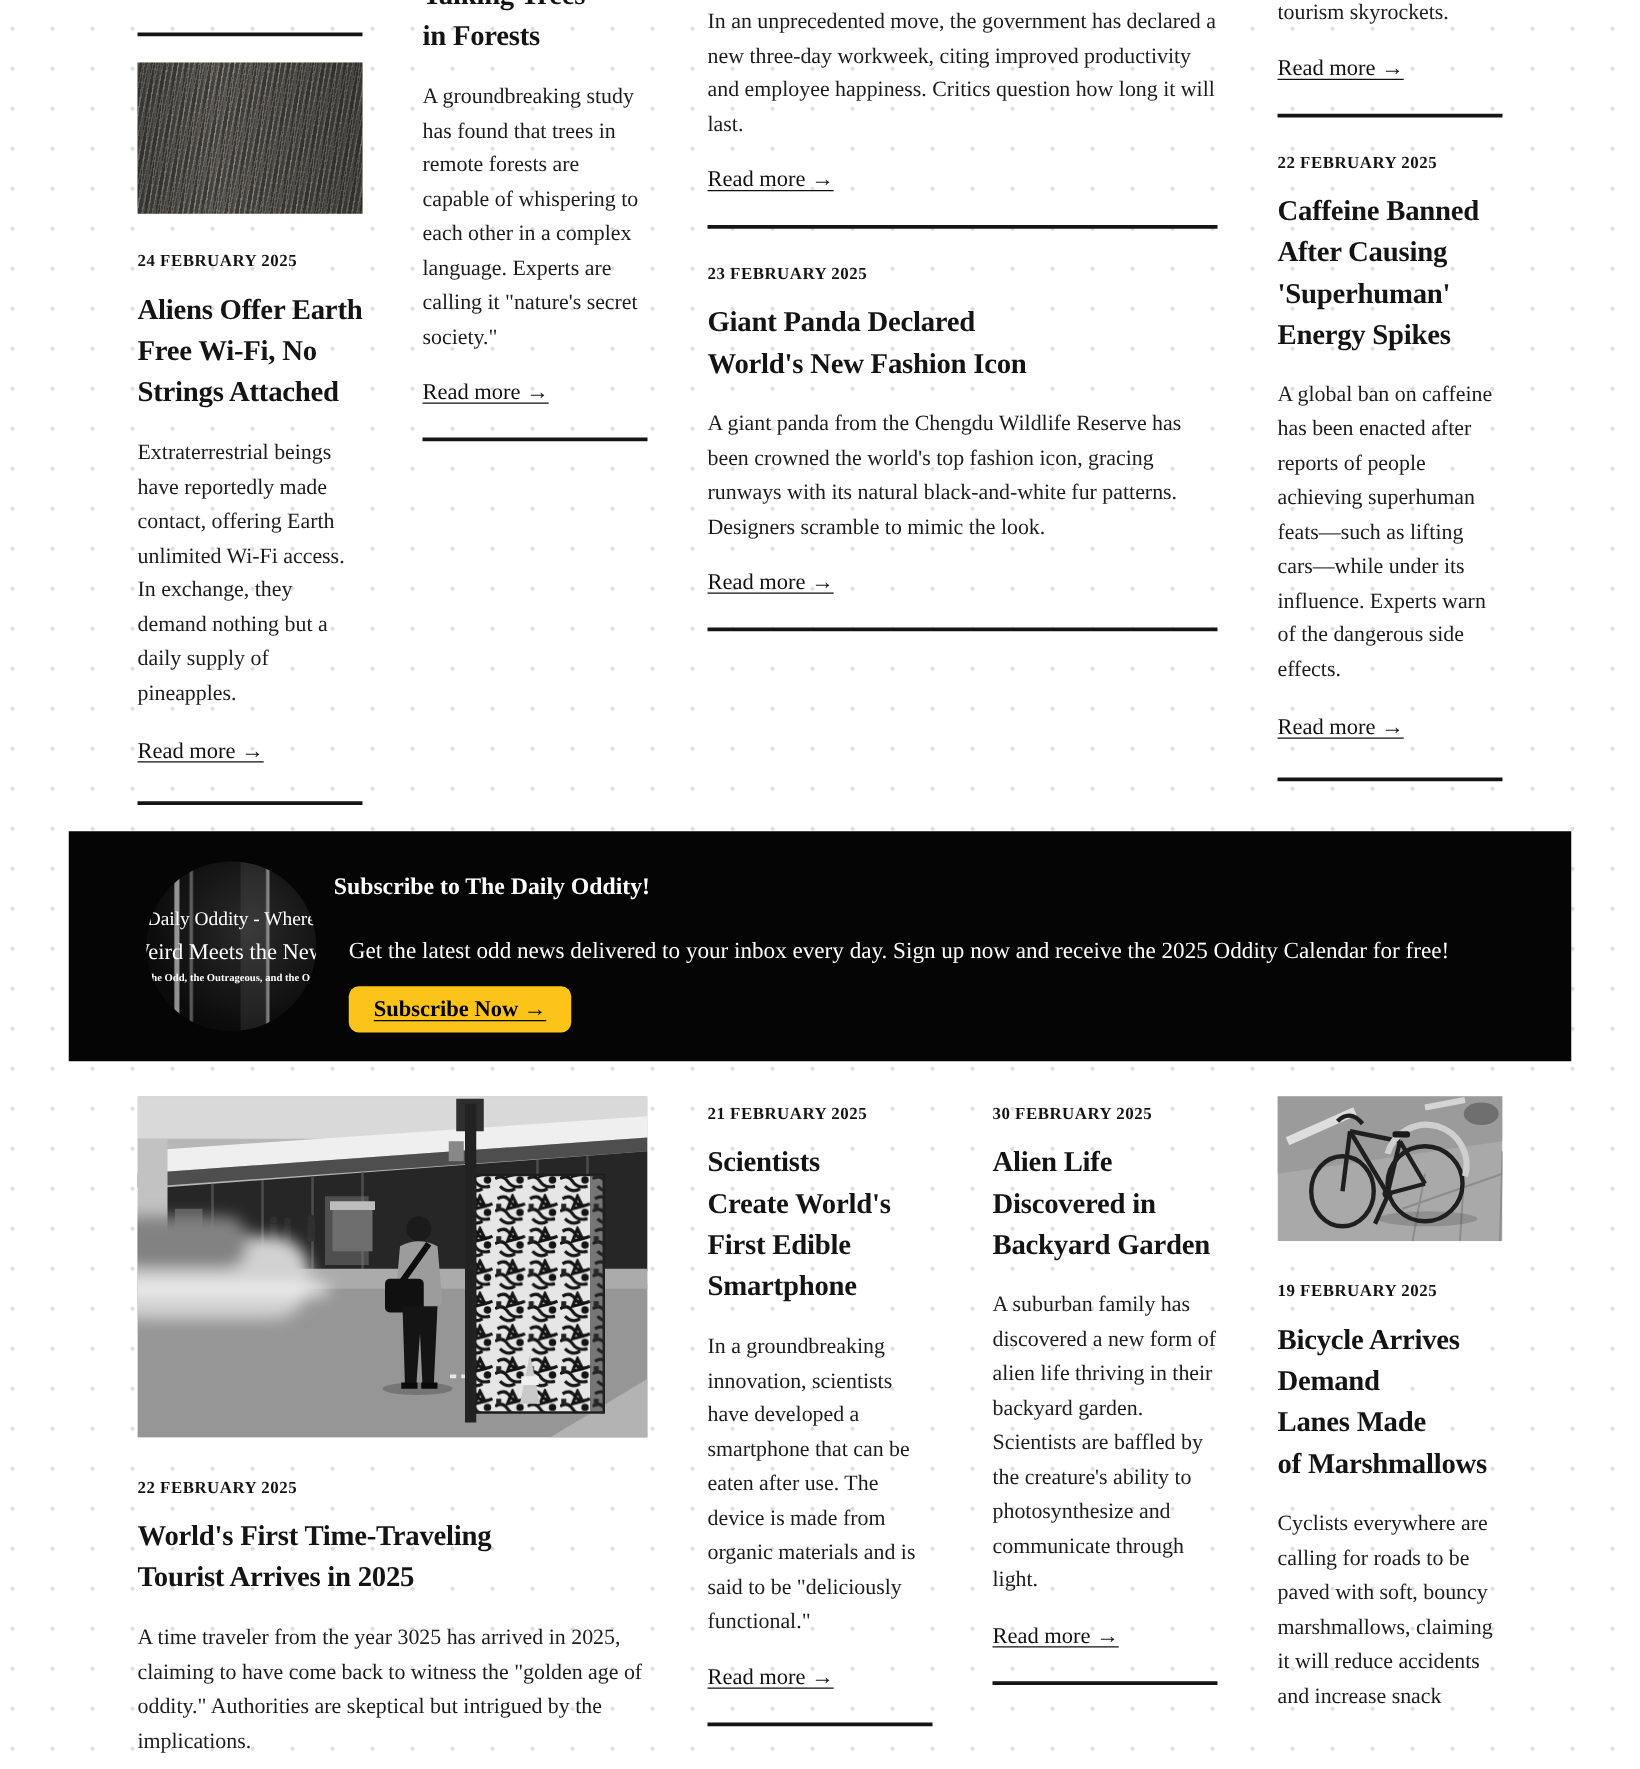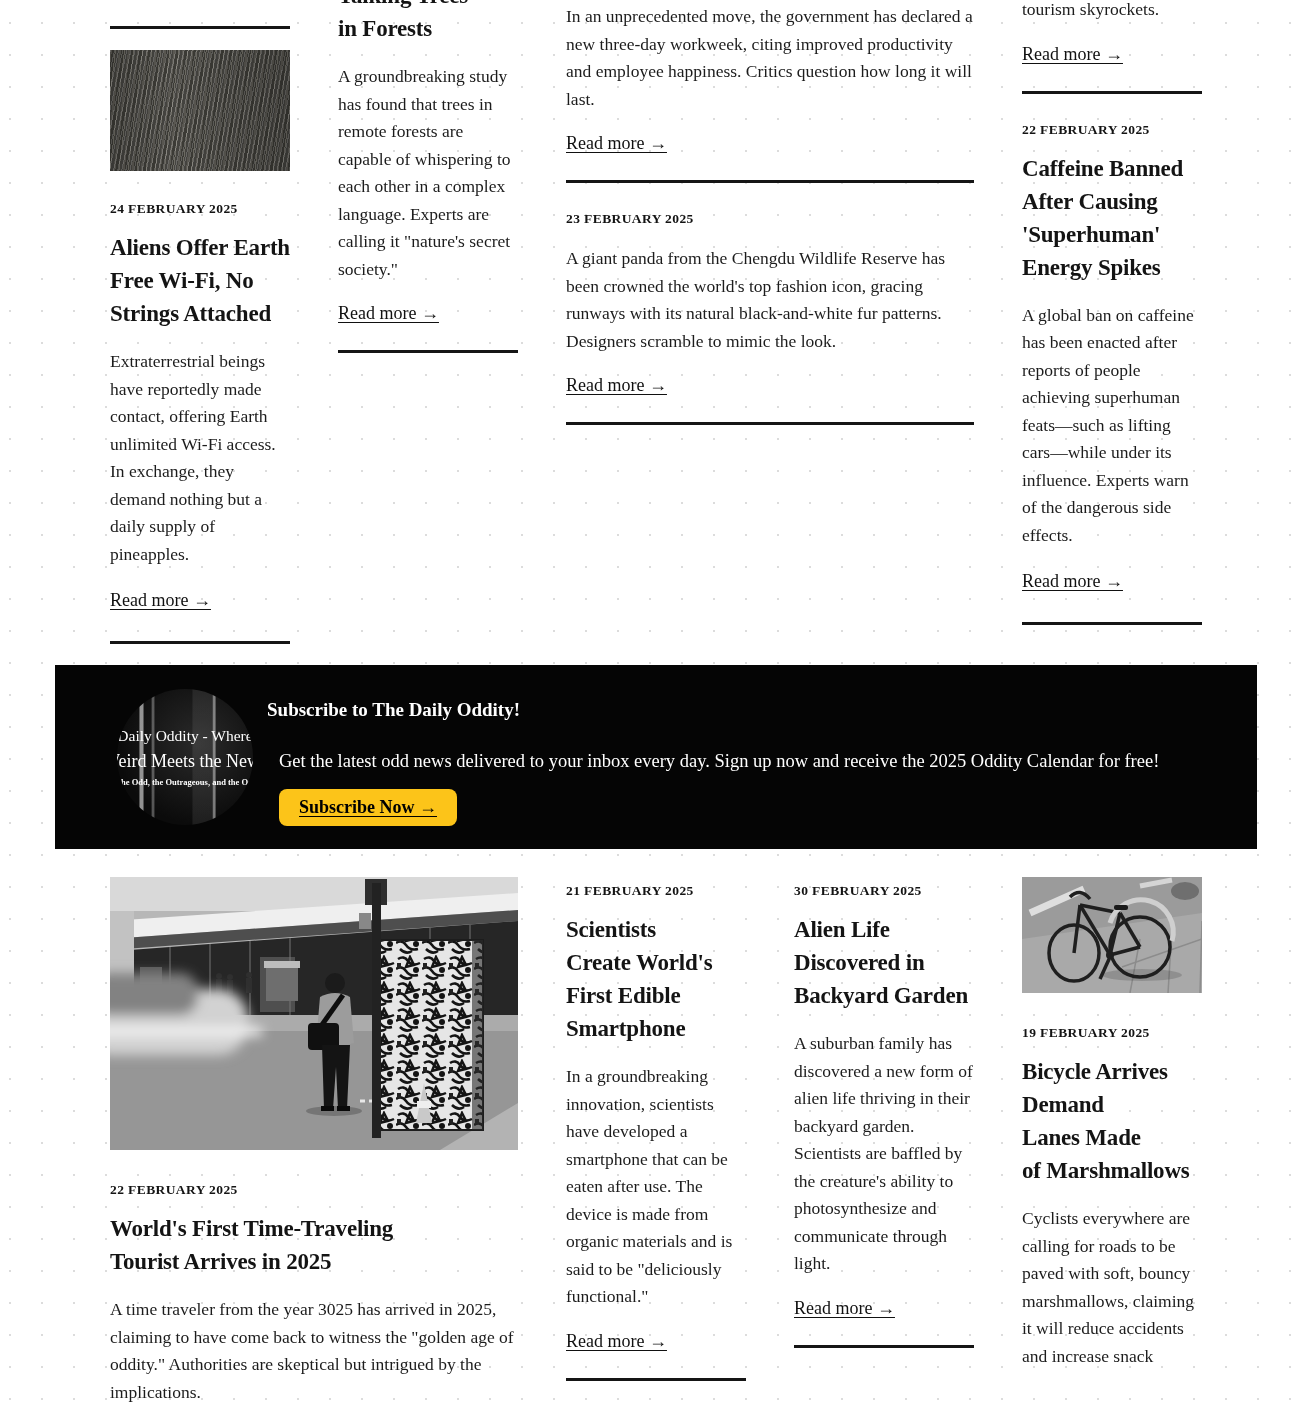--- a/index.html
+++ b/index.html
@@ -98,20 +98,22 @@
     <div class="excerpt title-body">A groundbreaking study has found that trees in remote forests are capable of whispering to each other in a complex language. Experts are calling it "nature's secret society."</div>
     <div><span class="readmore body-read">Read more →</span></div>
     <div class="rule read-rule"></div>
   </div>
 
   <div class="cell c3">
     <div class="excerpt" id="t3-body">In an unprecedented move, the government has declared a new three-day workweek, citing improved productivity and employee happiness. Critics question how long it will last.</div>
     <div><span class="readmore body-read">Read more →</span></div>
     <div class="rule read-rule"></div>
     <div class="date rule-date">23 FEBRUARY 2025</div>
+    <div class="title date-title">Giant Panda Declared
+World's New Fashion Icon</div>
     <div class="excerpt title-body">A giant panda from the Chengdu Wildlife Reserve has been crowned the world's top fashion icon, gracing runways with its natural black-and-white fur patterns. Designers scramble to mimic the look.</div>
     <div><span class="readmore body-read">Read more →</span></div>
     <div class="rule read-rule"></div>
   </div>
 
   <div class="cell">
     <div class="excerpt" id="t5-body">tourism skyrockets.</div>
     <div><span class="readmore body-read">Read more →</span></div>
     <div class="rule read-rule"></div>
     <div class="date rule-date">22 FEBRUARY 2025</div>

